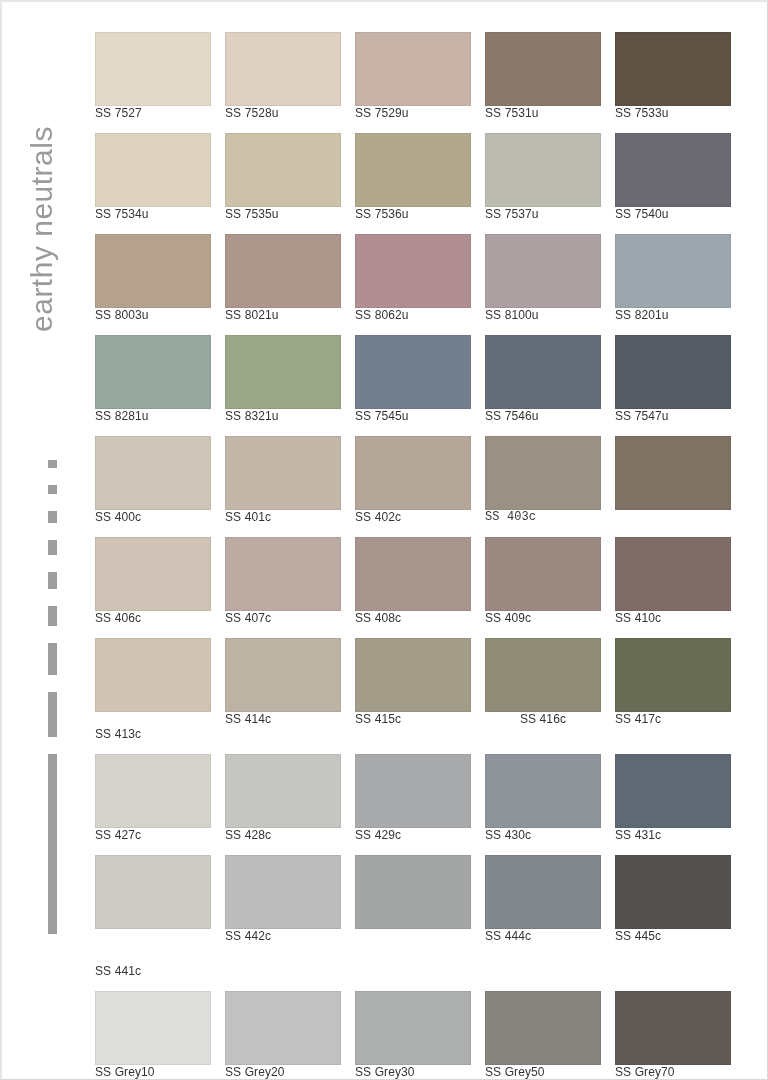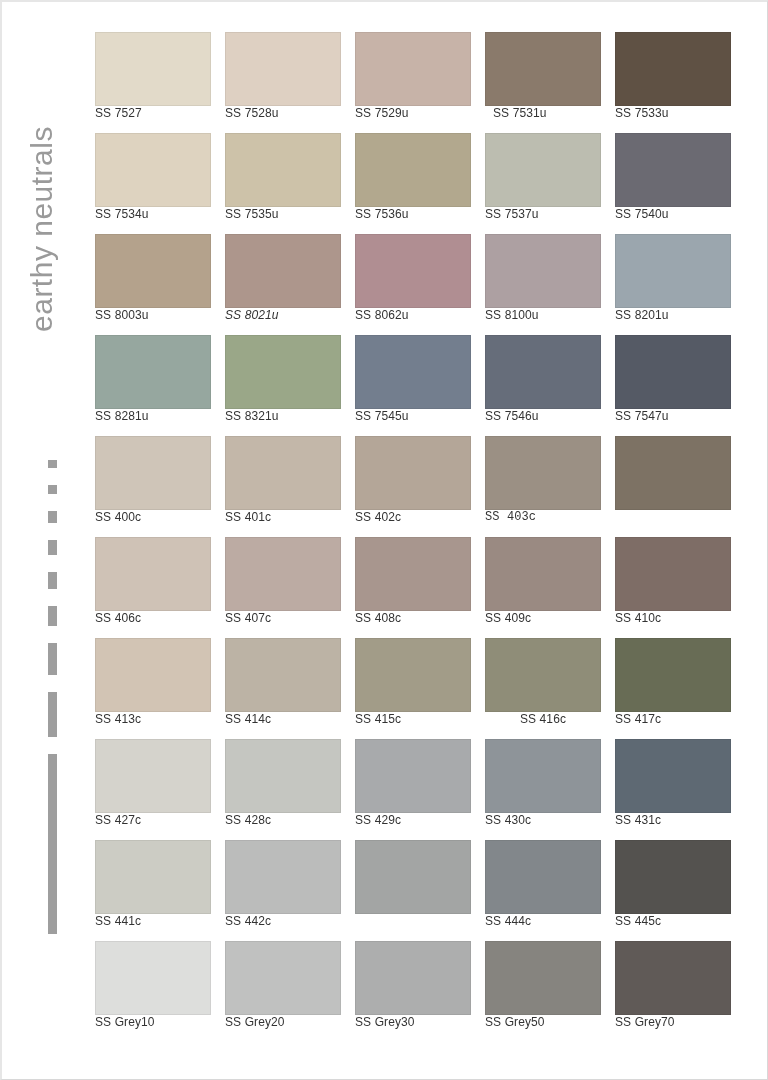--- a/index.html
+++ b/index.html
@@ -125,21 +125,21 @@
         <div class="swatch-cell">
           <div class="swatch-chip" style="background: rgb(222, 208, 194);"></div>
           <div class="swatch-label" style="color: rgb(51, 51, 51);">SS 7528u</div>
         </div>
         <div class="swatch-cell">
           <div class="swatch-chip" style="background: rgb(199, 179, 168);"></div>
           <div class="swatch-label" style="color: rgb(51, 51, 51);">SS 7529u</div>
         </div>
         <div class="swatch-cell">
           <div class="swatch-chip" style="background: rgb(138, 122, 107);"></div>
-          <div class="swatch-label" style="color: rgb(51, 51, 51); margin-left: 8px;">SS 7531u</div>
+          <div class="swatch-label" style="color: rgb(51, 51, 51);">SS 7531u</div>
         </div>
         <div class="swatch-cell">
           <div class="swatch-chip" style="background: rgb(95, 81, 68);"></div>
           <div class="swatch-label" style="color: rgb(51, 51, 51);">SS 7533u</div>
         </div>
       </div>
       <div class="swatch-row">
         <div class="swatch-cell">
           <div class="swatch-chip" style="background: rgb(222, 211, 192);"></div>
           <div class="swatch-label" style="color: rgb(51, 51, 51);">SS 7534u</div>
@@ -161,21 +161,21 @@
           <div class="swatch-label" style="color: rgb(51, 51, 51);">SS 7540u</div>
         </div>
       </div>
       <div class="swatch-row">
         <div class="swatch-cell">
           <div class="swatch-chip" style="background: rgb(180, 162, 140);"></div>
           <div class="swatch-label" style="color: rgb(51, 51, 51);">SS 8003u</div>
         </div>
         <div class="swatch-cell">
           <div class="swatch-chip" style="background: rgb(173, 150, 140);"></div>
-          <div class="swatch-label" style="color: rgb(51, 51, 51); font-style: italic;">SS 8021u</div>
+          <div class="swatch-label" style="color: rgb(51, 51, 51);">SS 8021u</div>
         </div>
         <div class="swatch-cell">
           <div class="swatch-chip" style="background: rgb(176, 142, 146);"></div>
           <div class="swatch-label" style="color: rgb(51, 51, 51);">SS 8062u</div>
         </div>
         <div class="swatch-cell">
           <div class="swatch-chip" style="background: rgb(173, 160, 162);"></div>
           <div class="swatch-label" style="color: rgb(51, 51, 51);">SS 8100u</div>
         </div>
         <div class="swatch-cell">
@@ -244,21 +244,21 @@
           <div class="swatch-label" style="color: rgb(51, 51, 51);">SS 409c</div>
         </div>
         <div class="swatch-cell">
           <div class="swatch-chip" style="background: rgb(126, 109, 102);"></div>
           <div class="swatch-label" style="color: rgb(51, 51, 51);">SS 410c</div>
         </div>
       </div>
       <div class="swatch-row">
         <div class="swatch-cell">
           <div class="swatch-chip" style="background: rgb(210, 196, 180);"></div>
-          <div class="swatch-label" style="color: rgb(51, 51, 51);">SS 413c</div>
+          <div class="swatch-label" style="color: rgb(51, 51, 51); margin-top: 15px;">SS 413c</div>
         </div>
         <div class="swatch-cell">
           <div class="swatch-chip" style="background: rgb(188, 179, 165);"></div>
           <div class="swatch-label" style="color: rgb(51, 51, 51);">SS 414c</div>
         </div>
         <div class="swatch-cell">
           <div class="swatch-chip" style="background: rgb(162, 156, 136);"></div>
           <div class="swatch-label" style="color: rgb(51, 51, 51);">SS 415c</div>
         </div>
         <div class="swatch-cell">
@@ -288,21 +288,21 @@
           <div class="swatch-label" style="color: rgb(51, 51, 51);">SS 430c</div>
         </div>
         <div class="swatch-cell">
           <div class="swatch-chip" style="background: rgb(94, 105, 115);"></div>
           <div class="swatch-label" style="color: rgb(51, 51, 51);">SS 431c</div>
         </div>
       </div>
       <div class="swatch-row">
         <div class="swatch-cell">
           <div class="swatch-chip" style="background: rgb(204, 204, 196);"></div>
-          <div class="swatch-label" style="color: rgb(51, 51, 51);">SS 441c</div>
+          <div class="swatch-label" style="color: rgb(51, 51, 51); margin-top: 35px;">SS 441c</div>
         </div>
         <div class="swatch-cell">
           <div class="swatch-chip" style="background: rgb(187, 188, 187);"></div>
           <div class="swatch-label" style="color: rgb(51, 51, 51);">SS 442c</div>
         </div>
         <div class="swatch-cell">
           <div class="swatch-chip" style="background: rgb(163, 165, 164);"></div>
         </div>
         <div class="swatch-cell">
           <div class="swatch-chip" style="background: rgb(130, 135, 139);"></div>

